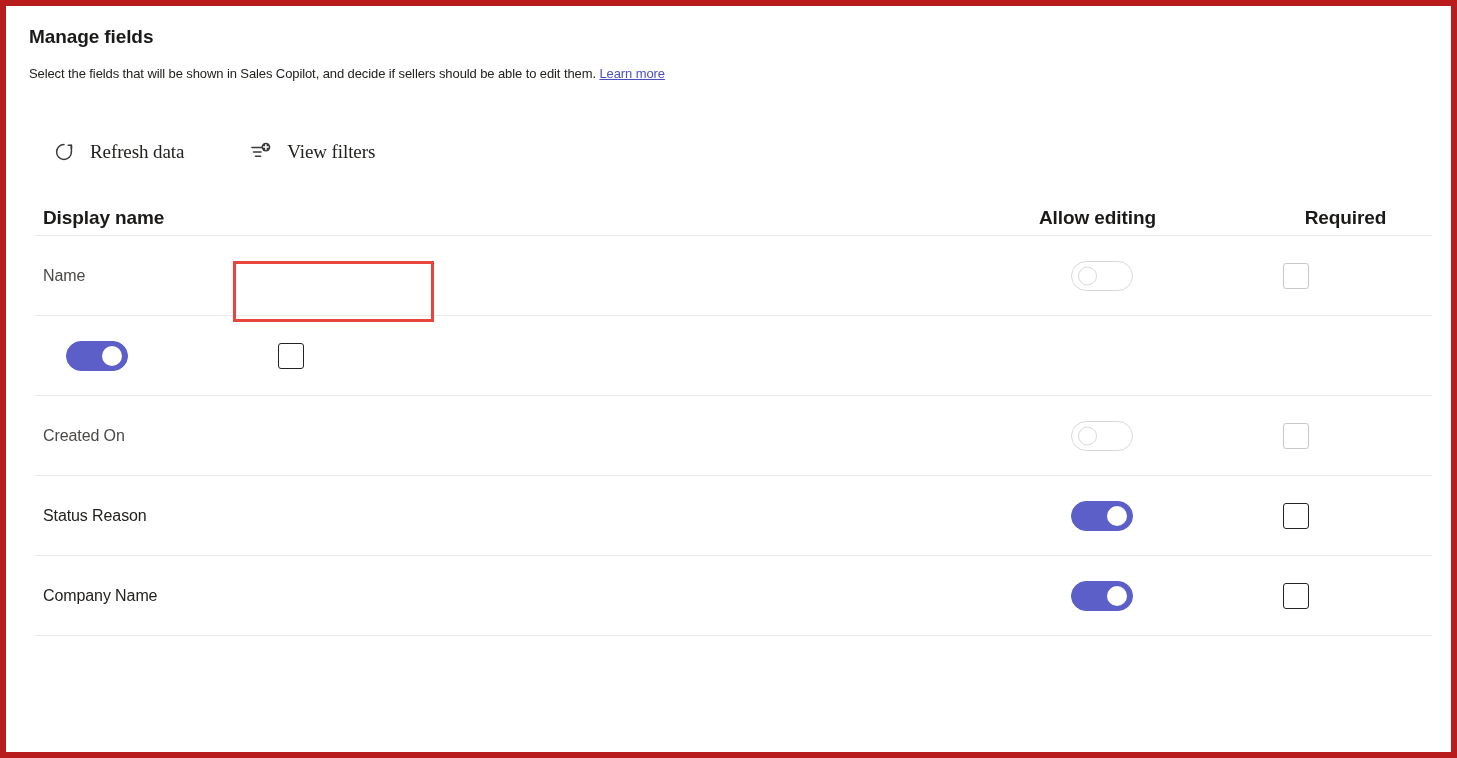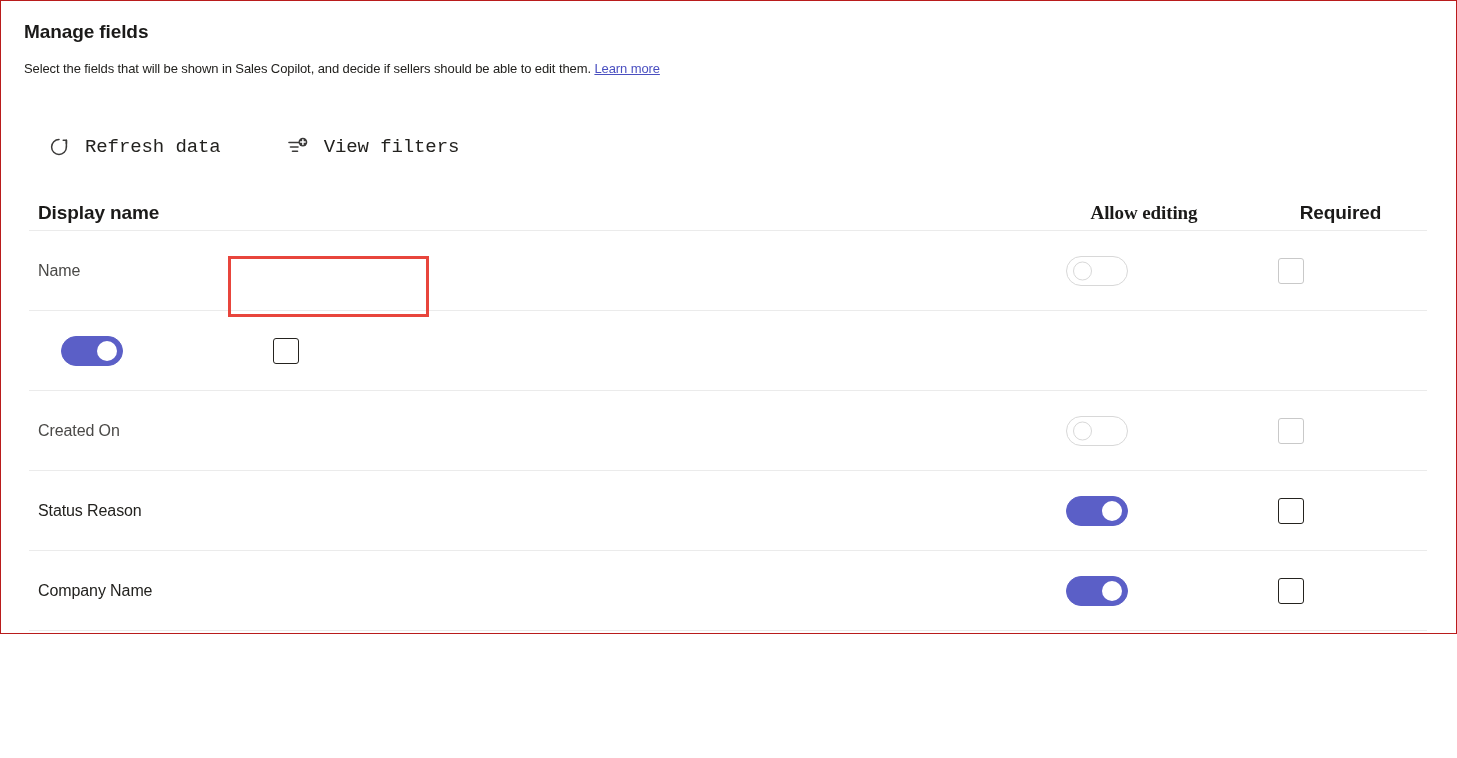--- a/index.html
+++ b/index.html
@@ -10,23 +10,23 @@
     width: 1457px;
     height: 758px;
     background: #ffffff;
     font-family: "Liberation Sans", sans-serif;
     color: #201f1e;
     overflow: hidden;
   }
   #page {
     position: relative;
     width: 1457px;
-    height: 634px;
-    box-sizing: border-box;
-    border: 1px solid #b91c1c;
+    height: 758px;
+    box-sizing: border-box;
+    border: 6px solid #b91c1c;
     background: #ffffff;
   }
 
   
   .page-header {
     padding: 18px 0 0 23px;
   }
   .page-title {
     font-size: 19px;
     font-weight: bold;
@@ -59,21 +59,21 @@
   }
   .cmd-button {
     display: flex;
     align-items: center;
     gap: 14px;
     height: 44px;
     padding: 0 8px;
     background: transparent;
     border: none;
     cursor: pointer;
-    font-family: Liberation Mono, monospace;
+    font-family: Liberation Serif, serif;
     font-size: 19px;
     color: #23221f;
     letter-spacing: -0.1px;
     white-space: nowrap;
   }
   .cmd-button .cmd-label { pointer-events: none; }
   .cmd-refresh { margin-left: 15px; }
   .cmd-viewfilters { margin-left: 49px; }
   .cmd-icon {
     display: inline-flex;
@@ -109,21 +109,21 @@
     padding-bottom: 6px;
   }
   .th {
     font-size: 19px;
     font-weight: bold;
     color: #1b1a19;
     letter-spacing: -0.1px;
     white-space: nowrap;
   }
   .col-name      { width: 1005px; padding-left: 9px; box-sizing: border-box; }
-  .col-editing   { width: 220px;  text-align: center; box-sizing: border-box; font-family: Liberation Serif, serif; }
+  .col-editing   { width: 220px;  text-align: left; box-sizing: border-box; }
   .col-required  { width: 173px;  text-align: center; box-sizing: border-box; }
 
   .table-row {
     display: flex;
     align-items: center;
     height: 79px;
     border-bottom: 1px solid #ebebeb;
   }
   .cell-name {
     width: 1005px;

